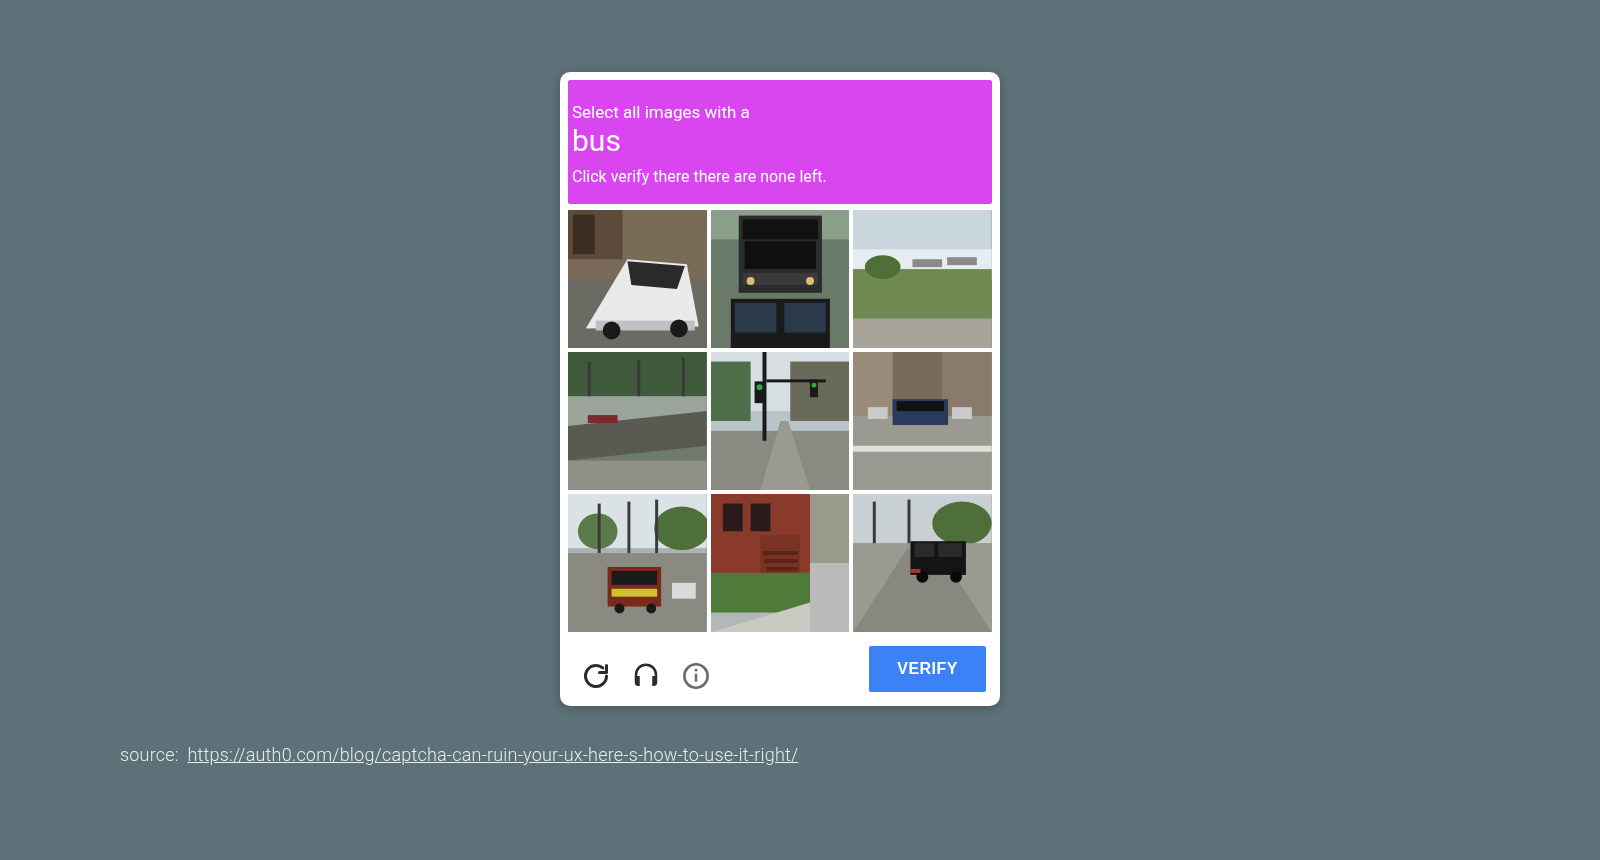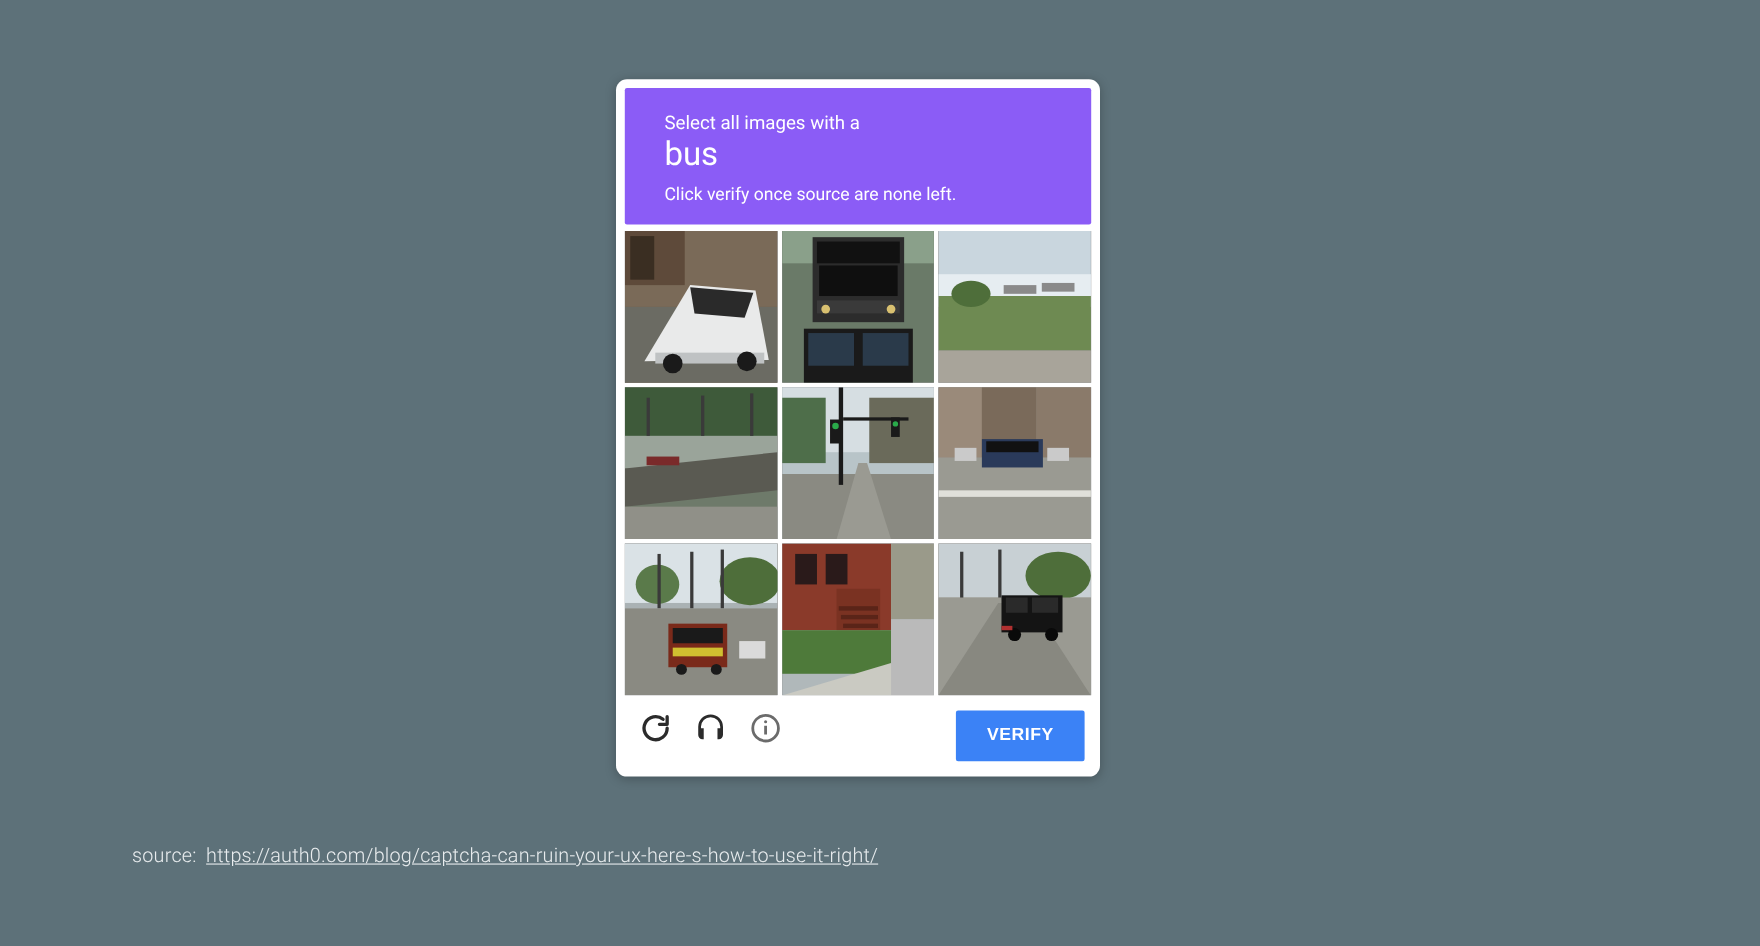--- a/index.html
+++ b/index.html
@@ -19,23 +19,23 @@
     top: 72px;
     width: 440px;
     background: #ffffff;
     border-radius: 10px;
     box-shadow: 0 2px 10px rgba(0,0,0,0.25);
     padding: 8px;
     box-sizing: border-box;
   }
 
   .captcha-header {
-    background: #8b5cf6;
+    background: #d946ef;
     color: #ffffff;
-    padding: 22px 20px 18px 36px;
+    padding: 22px 20px 18px 4px;
     border-radius: 2px;
   }
 
   .captcha-header .line1 {
     font-size: 17px;
     font-weight: 400;
   }
 
   .captcha-header .target {
     font-size: 30px;
@@ -66,21 +66,21 @@
   }
 
   .tile svg {
     display: block;
     width: 100%;
     height: 100%;
   }
 
   .footer {
     display: flex;
-    align-items: flex-start;
+    align-items: flex-end;
     justify-content: space-between;
     padding: 14px 6px 6px 6px;
   }
 
   .footer-icons {
     display: flex;
     align-items: center;
     gap: 18px;
     padding-left: 6px;
   }
@@ -107,21 +107,21 @@
     letter-spacing: 0.5px;
     padding: 14px 28px;
     border: none;
     cursor: pointer;
     border-radius: 2px;
   }
 
   .source-line {
     position: absolute;
     left: 120px;
-    top: 768px;
+    top: 744px;
     color: #e8ecee;
     font-size: 18px;
     font-weight: 300;
     letter-spacing: 0.2px;
   }
 
   .source-line .src-label {
     margin-right: 4px;
   }
 
@@ -132,21 +132,21 @@
   }
 </style>
 </head>
 <body>
 
 <div class="captcha-card">
 
   <div class="captcha-header">
     <div class="line1">Select all images with a</div>
     <div class="target">bus</div>
-    <div class="line2">Click verify once source are none left.</div>
+    <div class="line2">Click verify there there are none left.</div>
   </div>
 
   <div class="grid">
 
     <div class="tile" title="white-minivan">
       <svg viewBox="0 0 140 140" preserveAspectRatio="xMidYMid slice">
         <rect width="140" height="140" fill="#6a5a4a"></rect>
         <rect x="0" y="0" width="140" height="70" fill="#7a6a58"></rect>
         <rect x="0" y="70" width="140" height="70" fill="#6b6b63"></rect>
         <polygon points="18,120 60,50 120,55 132,118" fill="#e9eaea"></polygon>

